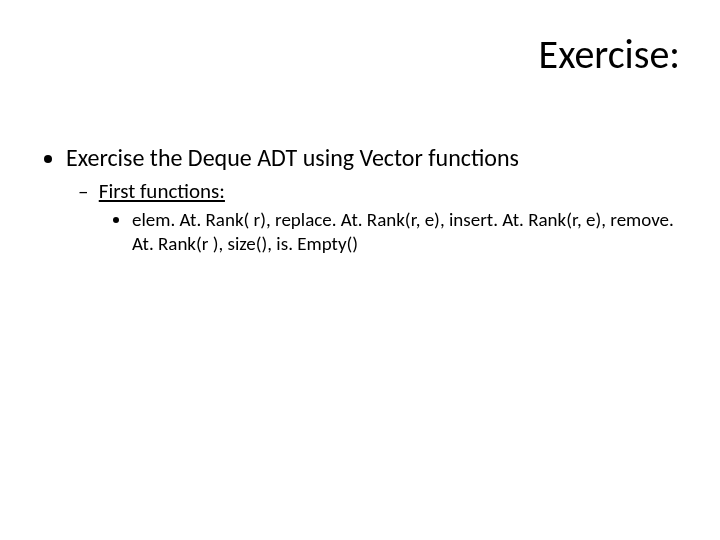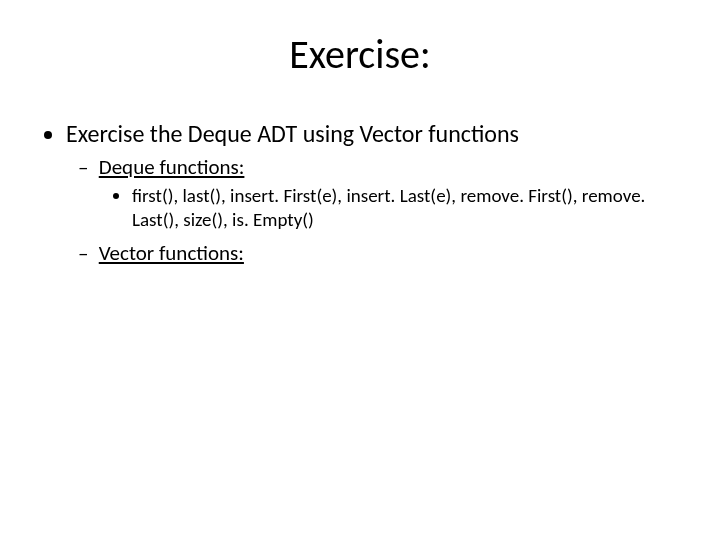--- a/index.html
+++ b/index.html
@@ -12,24 +12,24 @@
     color: #000;
     overflow: hidden;
   }
   .slide {
     width: 720px;
     height: 540px;
     box-sizing: border-box;
     padding: 20px 40px 40px 40px;
   }
   .title {
-    text-align: center;
+    text-align: right;
     font-size: 40px;
     font-weight: 400;
-    margin: 10px 0 40px 0;
+    margin: 10px 0 64px 0;
   }
   ul.lvl1 {
     list-style: disc;
     margin: 0 0 0 4px;
     padding-left: 22px;
     font-size: 24px;
   }
   ul.lvl1 > li {
     margin-bottom: 4px;
   }
@@ -67,25 +67,21 @@
 <div class="slide">
   <div class="title">Exercise:</div>
 
   <ul class="lvl1">
     <li>
       <span>Exercise the Deque ADT using Vector functions</span>
 
       <ul class="lvl2">
         <li>
           <span class="dash">–</span>
-          <span class="u">Deque functions:</span>
+          <span class="u">First functions:</span>
           <ul class="lvl3">
-            <li>first(), last(), insert. First(e), insert. Last(e), remove. First(), remove. Last(), size(), is. Empty()</li>
+            <li>elem. At. Rank( r), replace. At. Rank(r, e), insert. At. Rank(r, e), remove. At. Rank(r ), size(), is. Empty()</li>
           </ul>
-        </li>
-        <li>
-          <span class="dash">–</span>
-          <span class="u">Vector functions:</span>
         </li>
       </ul>
     </li>
   </ul>
 </div>
 
 </body></html>

